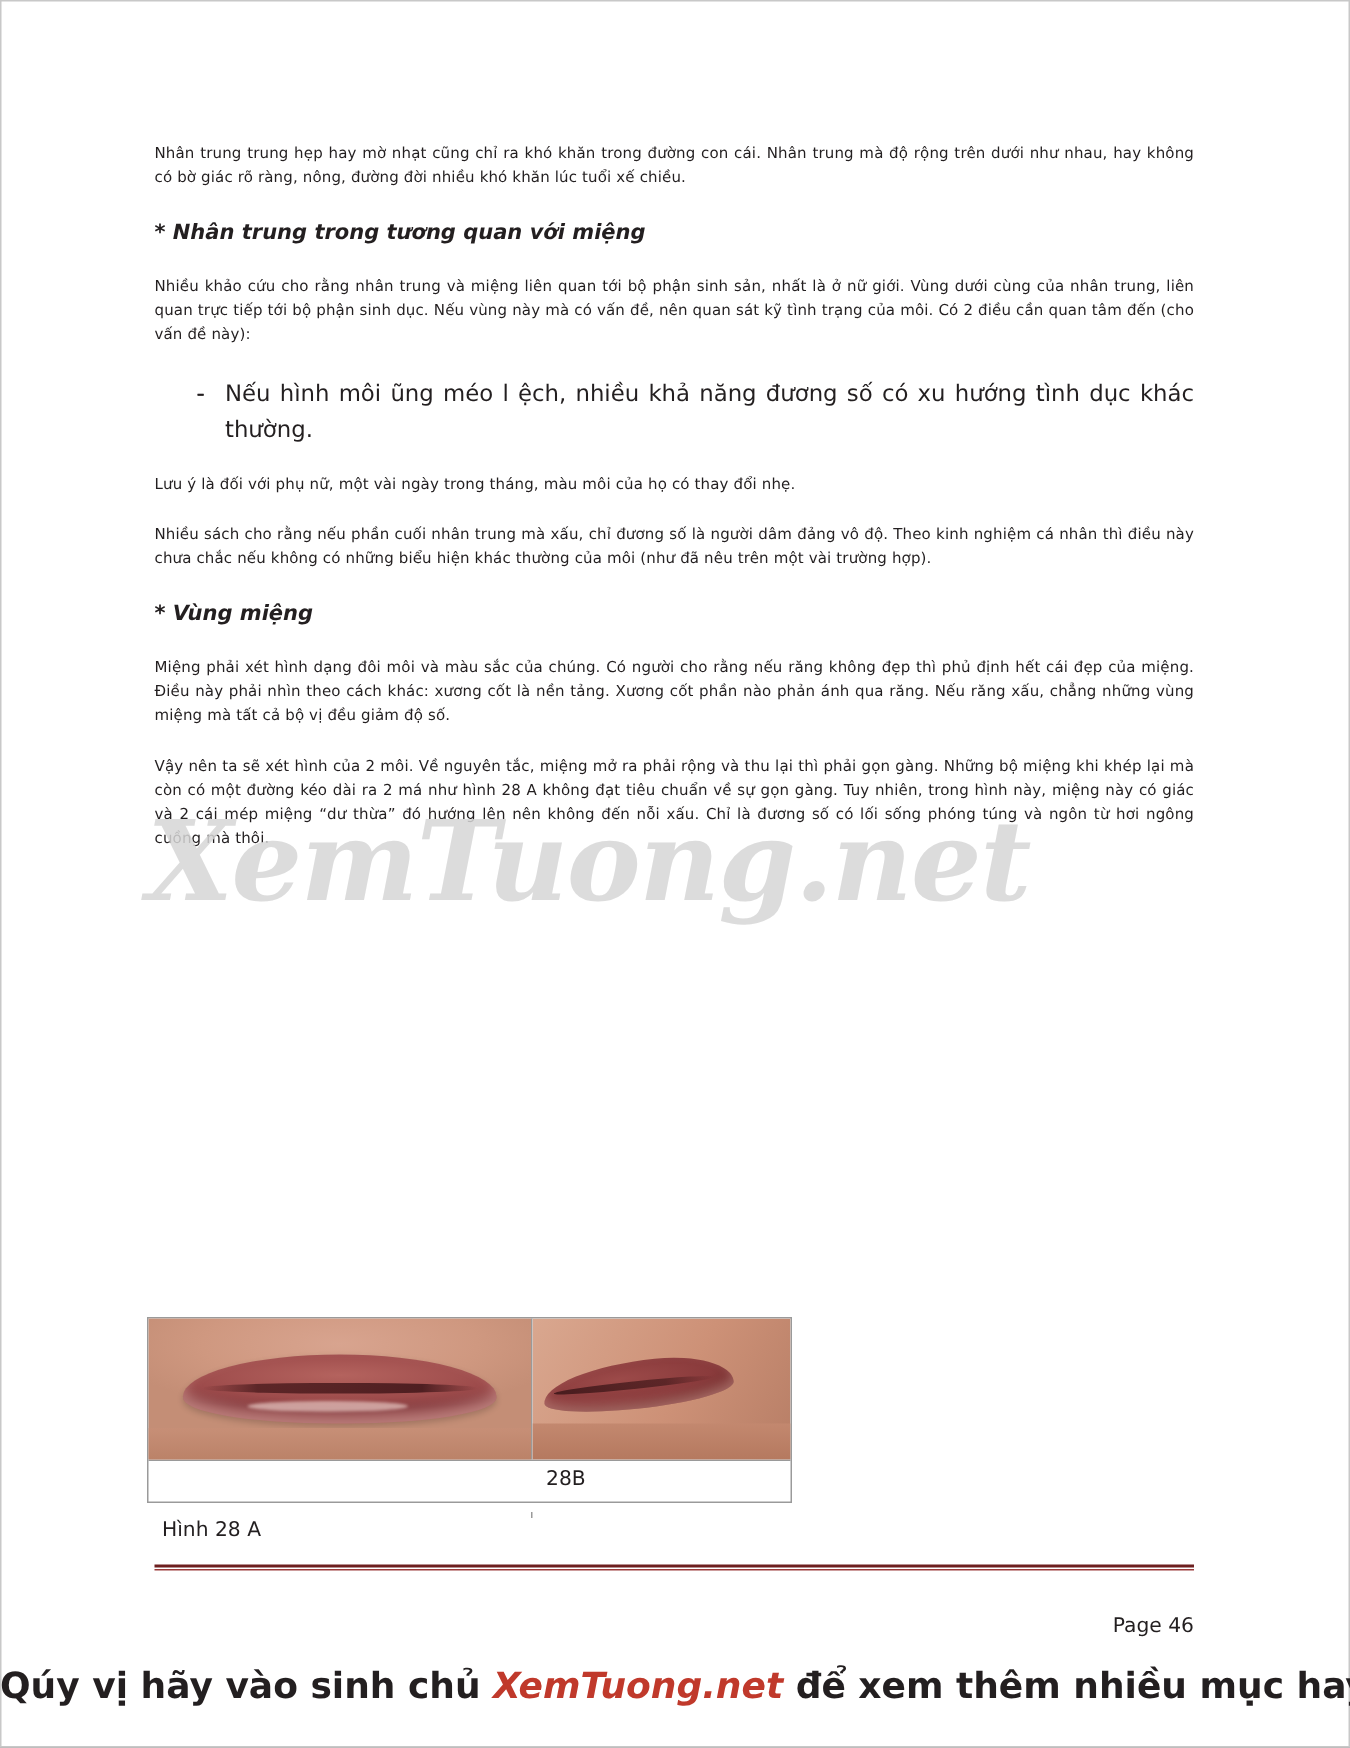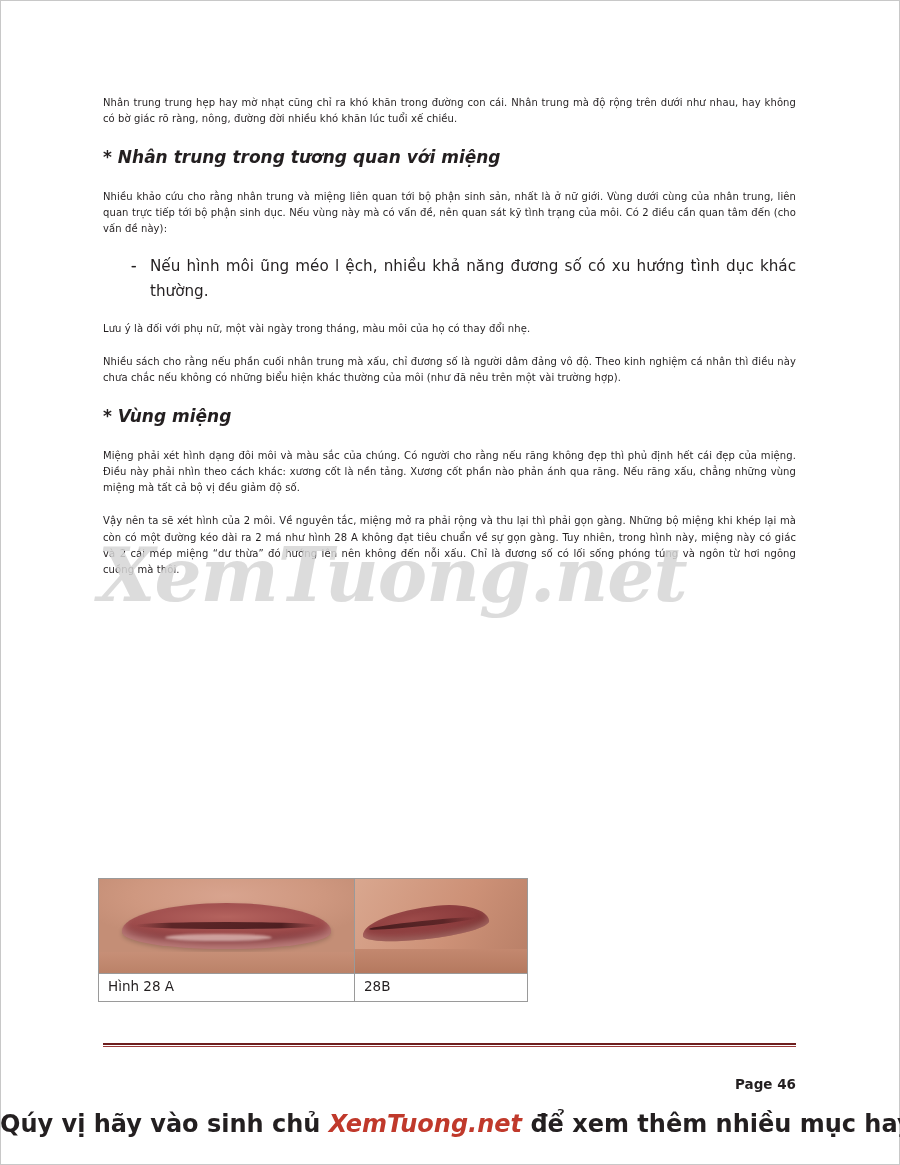--- a/index.html
+++ b/index.html
@@ -33,21 +33,21 @@
   p.body-text {
     margin: 0 0 17px 0;
     font-size: 10px;
     line-height: 1.62;
     color: #231f20;
     text-align: justify;
     letter-spacing: 0.1px;
   }
   p.heading {
     margin: 0 0 17px 0;
-    font-size: 17px;
+    font-size: 14px;
     line-height: 1.62;
     color: #231f20;
     font-weight: bold;
     font-style: italic;
   }
   ul.dash-list {
     margin: 0 0 17px 0;
     padding: 0;
     list-style: none;
   }
@@ -120,20 +120,21 @@
   }
   .cap-cell {
     box-sizing: border-box;
     font-size: 13.5px;
     color: #231f20;
     padding: 4px 0 0 9px;
   }
   .cap-cell.left {
     width: 256px;
     border-right: 1px solid #9a9a9a;
+    margin-top: 34px;
   }
   .cap-cell.right {
     width: 172px;
   }
 
   
   .lips-wide {
     position: absolute;
     inset: 0;
     background:
@@ -228,21 +229,20 @@
     border-top: 2px solid #6d1f1f;
     border-bottom: 1px solid #9b3a3a;
     box-sizing: border-box;
   }
   .page-number {
     position: absolute;
     right: 104px;
     top: 1076px;
     font-size: 13.5px;
     color: #231f20;
-    font-weight: bold;
   }
   .banner {
     position: absolute;
     left: 0;
     top: 1110px;
     width: 900px;
     text-align: center;
     font-family: "DejaVu Sans", sans-serif;
     font-size: 24px;
     font-weight: bold;

